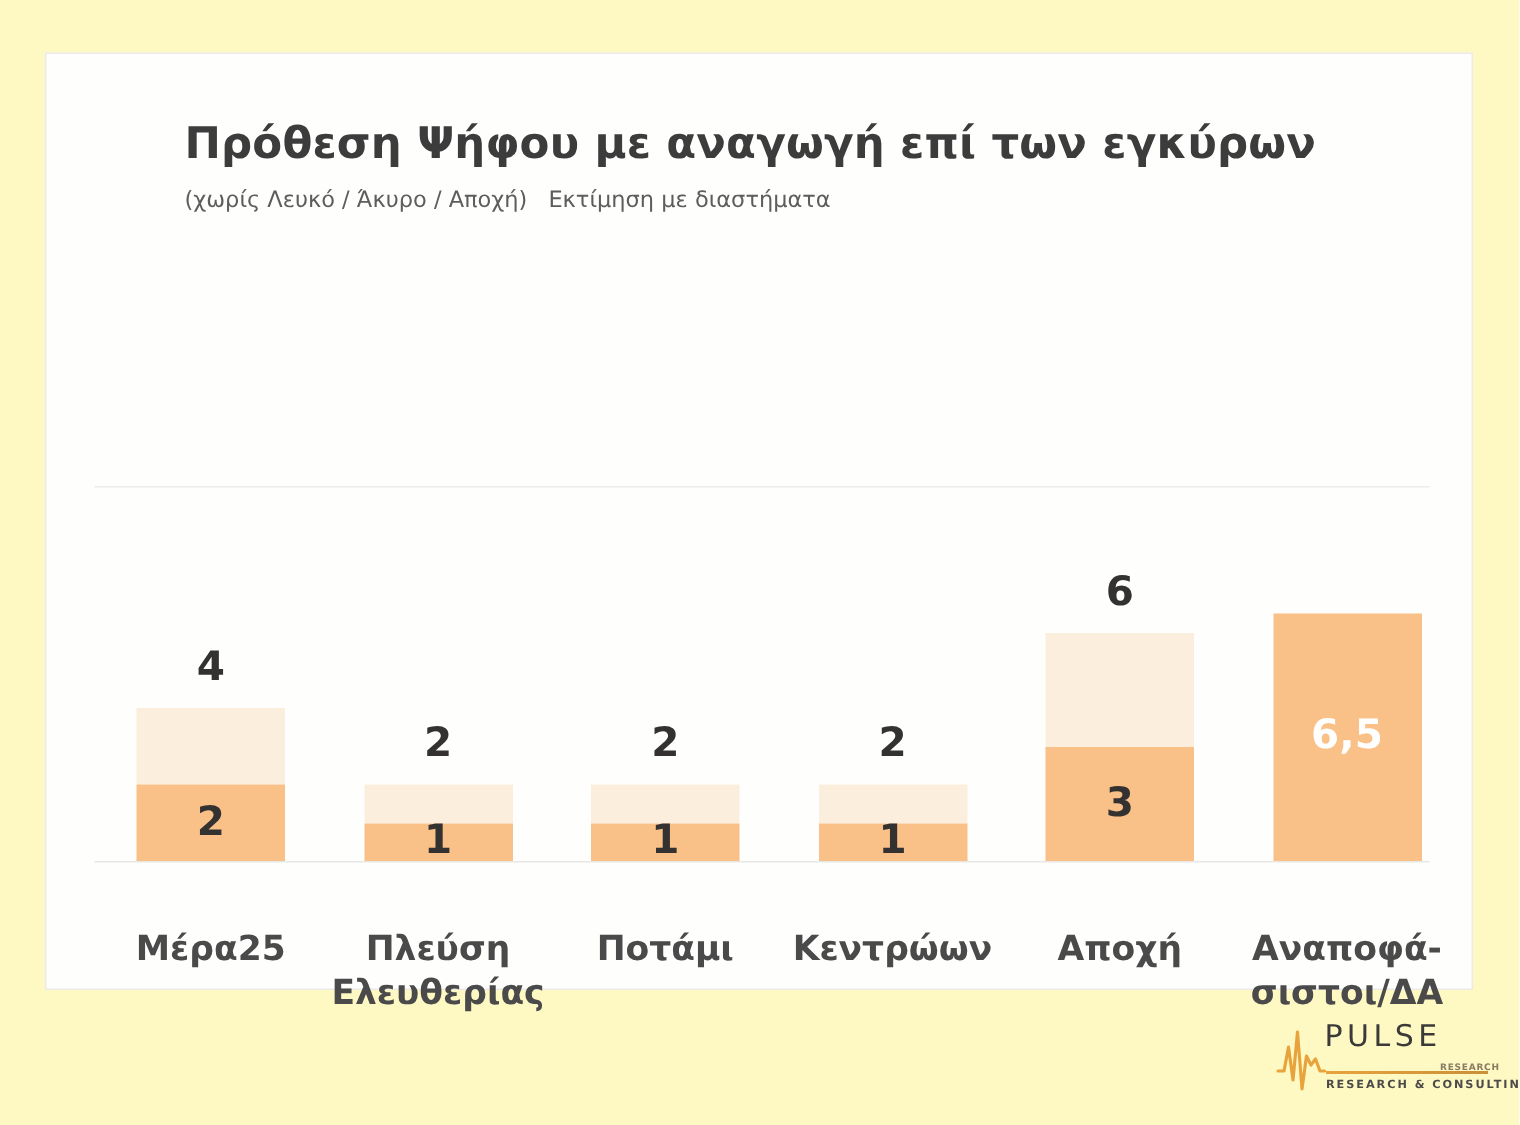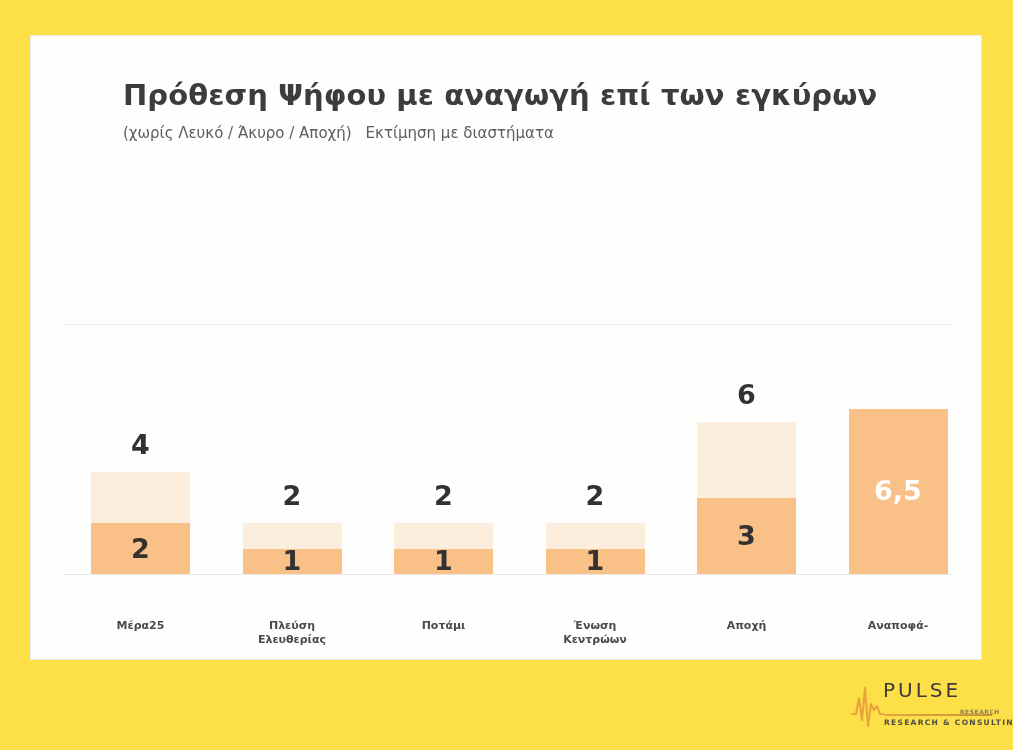--- a/index.html
+++ b/index.html
@@ -9,21 +9,21 @@
     background: #ffffff;
   }
   body {
     font-family: "DejaVu Sans", "Liberation Sans", sans-serif;
     -webkit-font-smoothing: antialiased;
   }
   #screen {
     position: relative;
     width: 1013px;
     height: 750px;
-    background: #fde047;
+    background: #fef9c3;
     overflow: hidden;
   }
 
   
   #card {
     position: absolute;
     left: 30px;
     top: 35px;
     width: 952px;
     height: 625px;
@@ -118,21 +118,21 @@
     font-size: 27px;
     font-weight: 700;
     color: #333231;
     line-height: 1;
   }
 
   .cat-label {
     position: absolute;
     width: 150px;
     text-align: center;
-    font-size: 11px;
+    font-size: 23px;
     font-weight: 700;
     color: #4a4a4a;
     line-height: 1.28;
     top: 583px;
   }
 
   
   #footer {
     position: absolute;
     left: 0;
@@ -274,28 +274,28 @@
             <div>Μέρα25</div>
           </div>
           <div class="cat-label" style="left: 186px;">
             <div>Πλεύση</div>
             <div>Ελευθερίας</div>
           </div>
           <div class="cat-label" style="left: 337.5px;">
             <div>Ποτάμι</div>
           </div>
           <div class="cat-label" style="left: 489px;">
-            <div>Ένωση</div>
             <div>Κεντρώων</div>
           </div>
           <div class="cat-label" style="left: 640.5px;">
             <div>Αποχή</div>
           </div>
           <div class="cat-label" style="left: 792px;">
             <div>Αναποφά-</div>
+            <div>σιστοι/ΔΑ</div>
           </div>
         </div>
     </div>
 
   </div>
 
   <div id="footer">
 
 
     <div id="pulse-logo">

